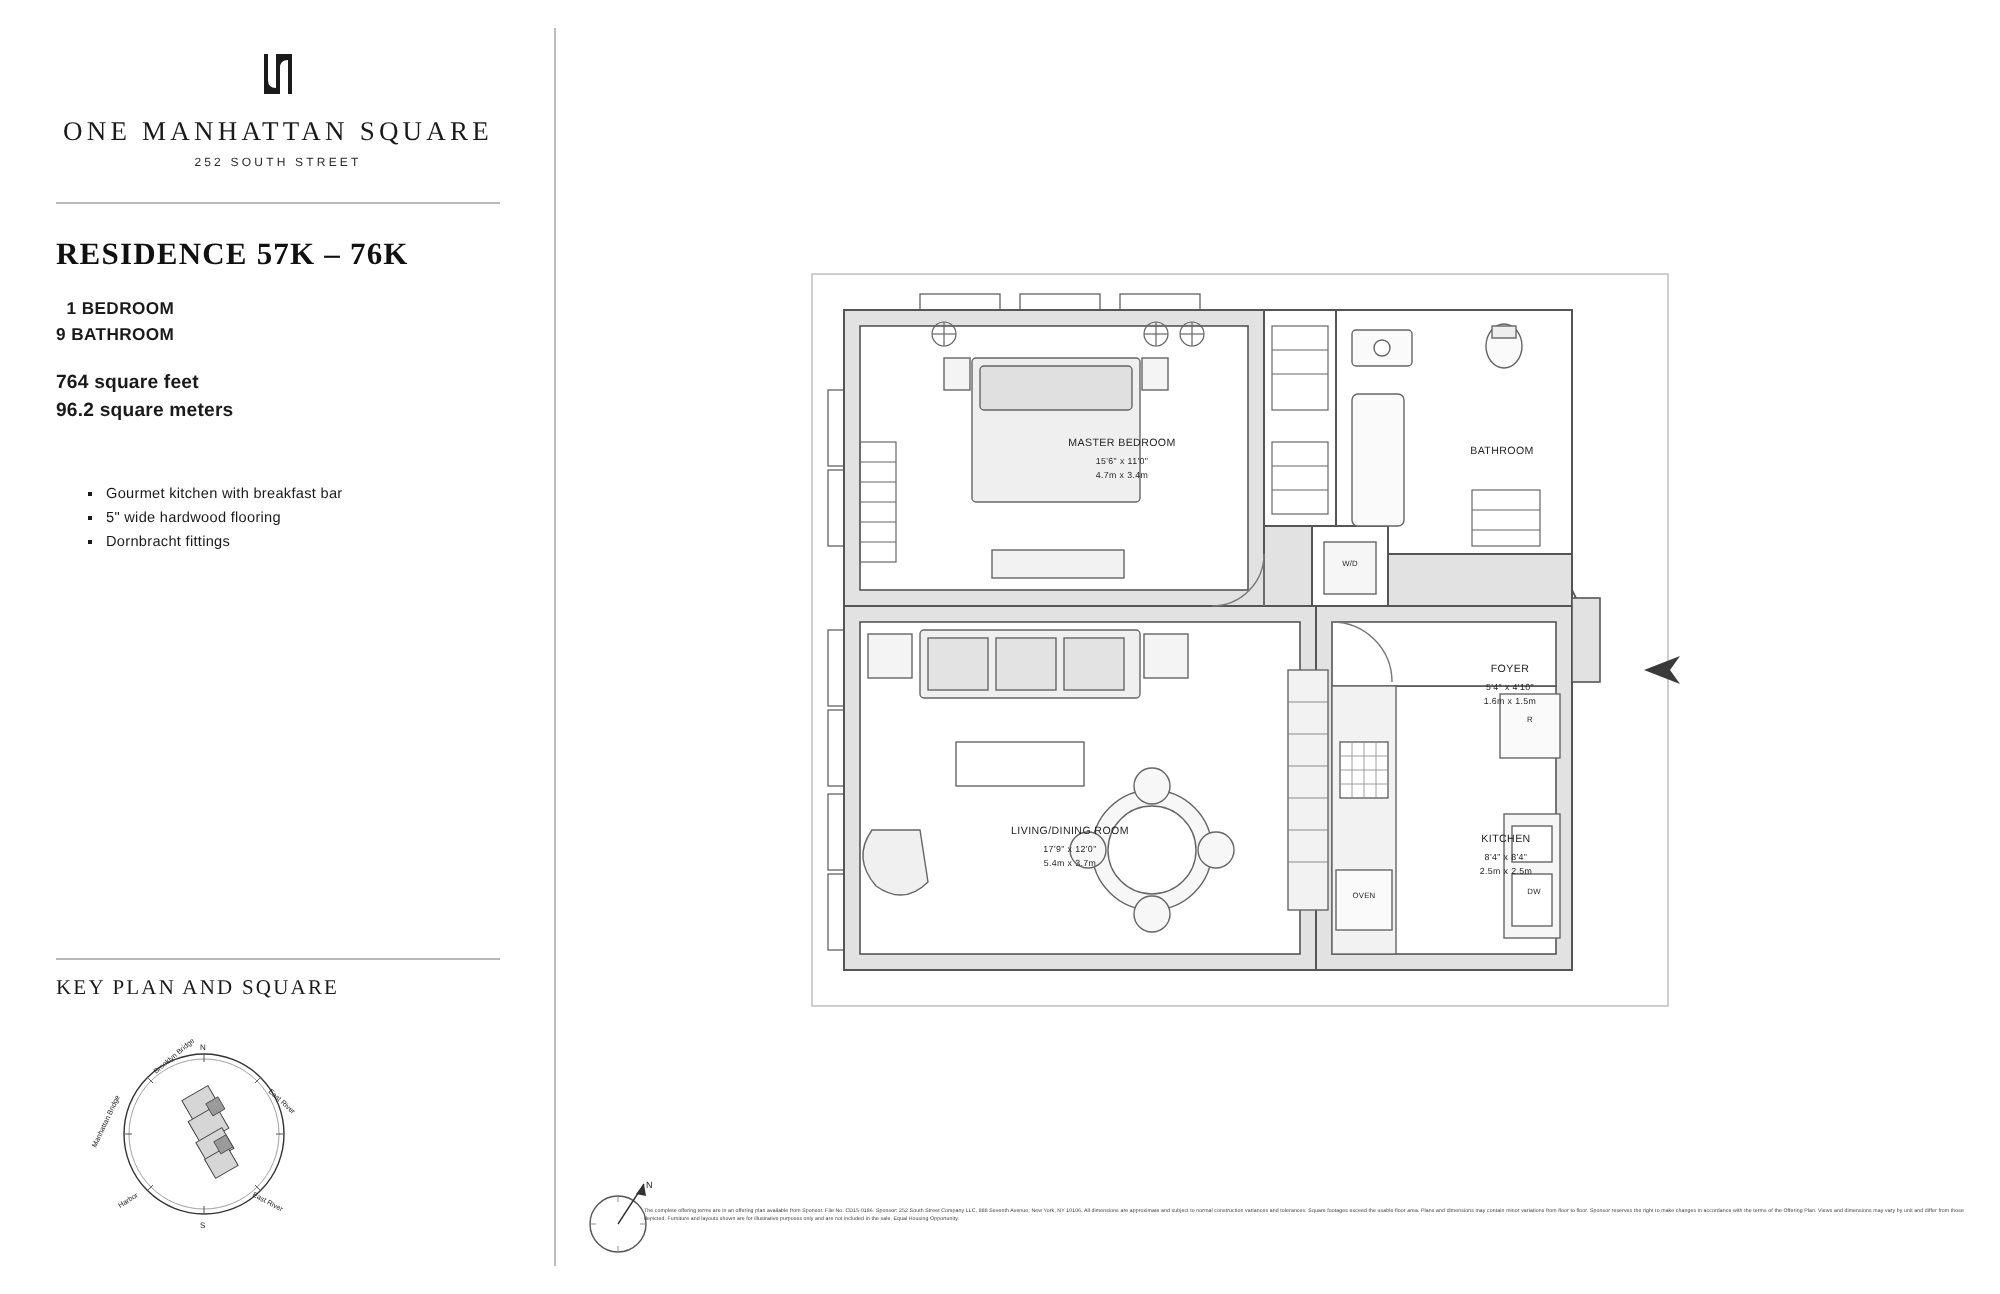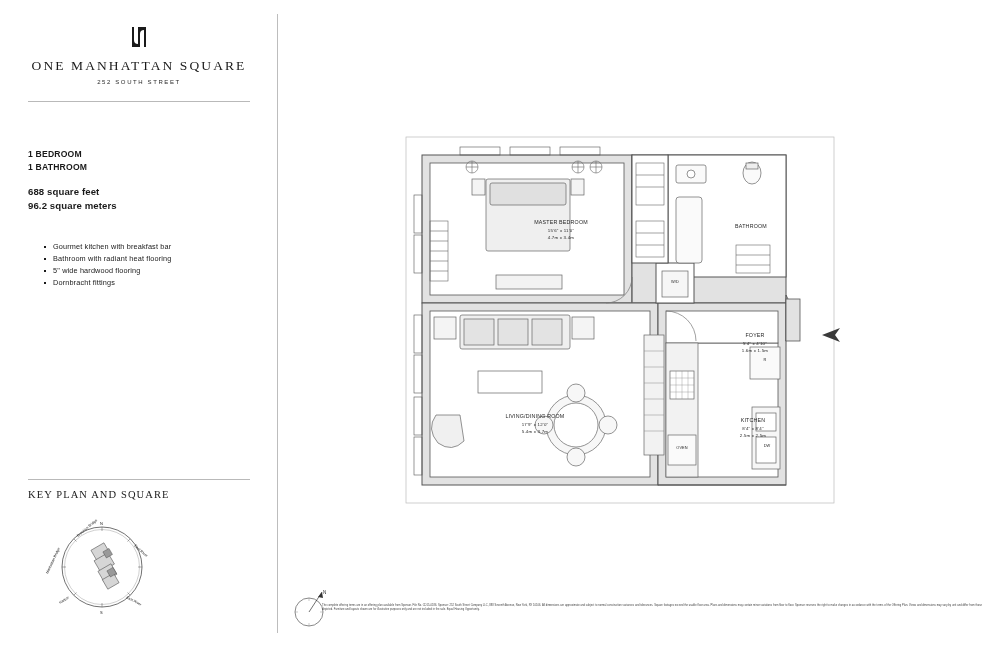--- a/index.html
+++ b/index.html
@@ -79,20 +79,21 @@
   }
 
   #spec-lines {
     position: absolute;
     left: 28px; top: 148px;
     font-size: 8.6px;
     font-weight: bold;
     line-height: 12.5px;
     letter-spacing: 0.2px;
     color: #1a1a1a;
+    text-align: right;
   }
   #area-lines {
     position: absolute;
     left: 28px; top: 185px;
     font-size: 9.6px;
     font-weight: bold;
     line-height: 13.5px;
     letter-spacing: 0.1px;
     color: #1a1a1a;
   }
@@ -202,34 +203,34 @@
         <path d="M8 3 L8 16 Q8 20 12 20 L12 3 Z" fill="#ffffff"></path>
         <path d="M14 23 L14 10 Q14 6 18 6 L18 23 Z" fill="#ffffff"></path>
       </svg>
     </div>
     <div id="brand-name">ONE MANHATTAN SQUARE</div>
     <div id="brand-address">252 SOUTH STREET</div>
   </div>
 
   <div class="rule" id="rule-1"></div>
 
+  <div id="residence-title">RESIDENCE 57K – 76K</div>
 
   <div id="spec-lines">
     <div>1 BEDROOM</div>
-    <div>1 BATHROOM</div>
+    <div>9 BATHROOM</div>
   </div>
 
   <div id="area-lines">
-    <div>688 square feet</div>
+    <div>764 square feet</div>
     <div>96.2 square meters</div>
   </div>
 
   <ul id="features">
     <li>Gourmet kitchen with breakfast bar</li>
-    <li>Bathroom with radiant heat flooring</li>
     <li>5" wide hardwood flooring</li>
     <li>Dornbracht fittings</li>
   </ul>
 
   <div class="rule" id="rule-2"></div>
 
   <div id="keyplan-title">KEY PLAN AND SQUARE</div>
 
   <div id="keyplan">
     <svg width="128" height="110" viewBox="0 0 128 110">

